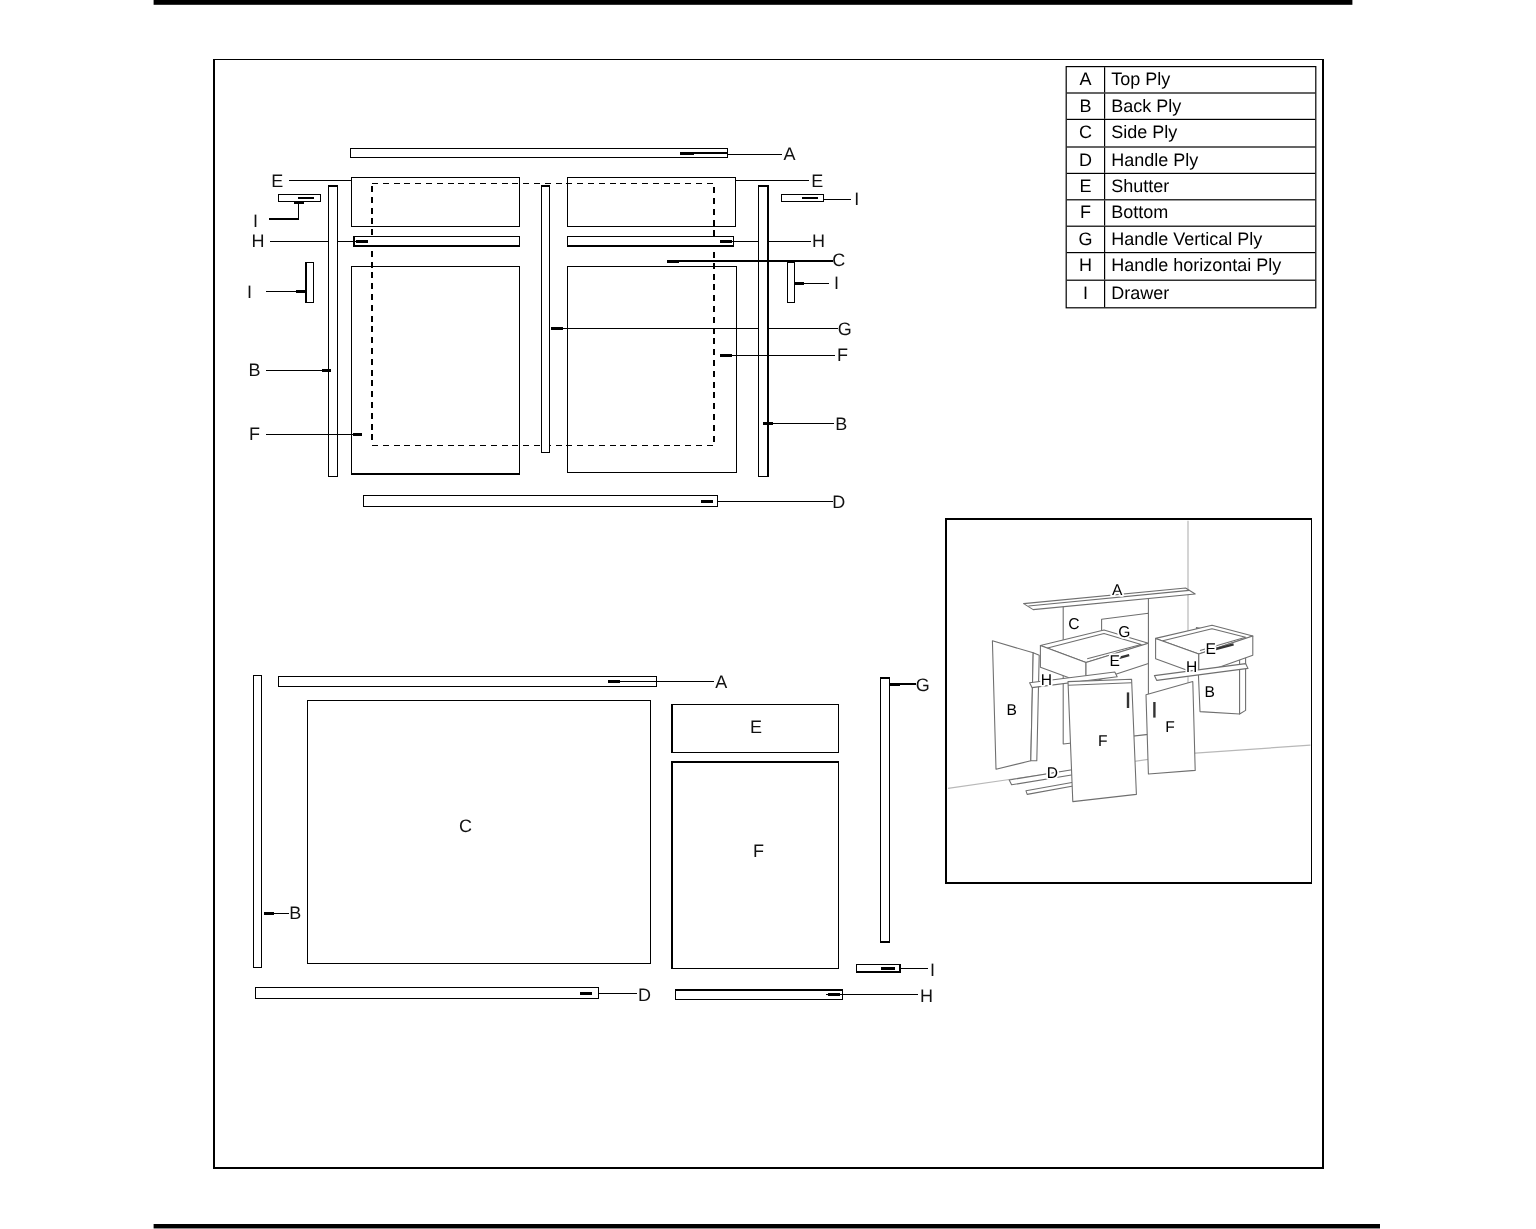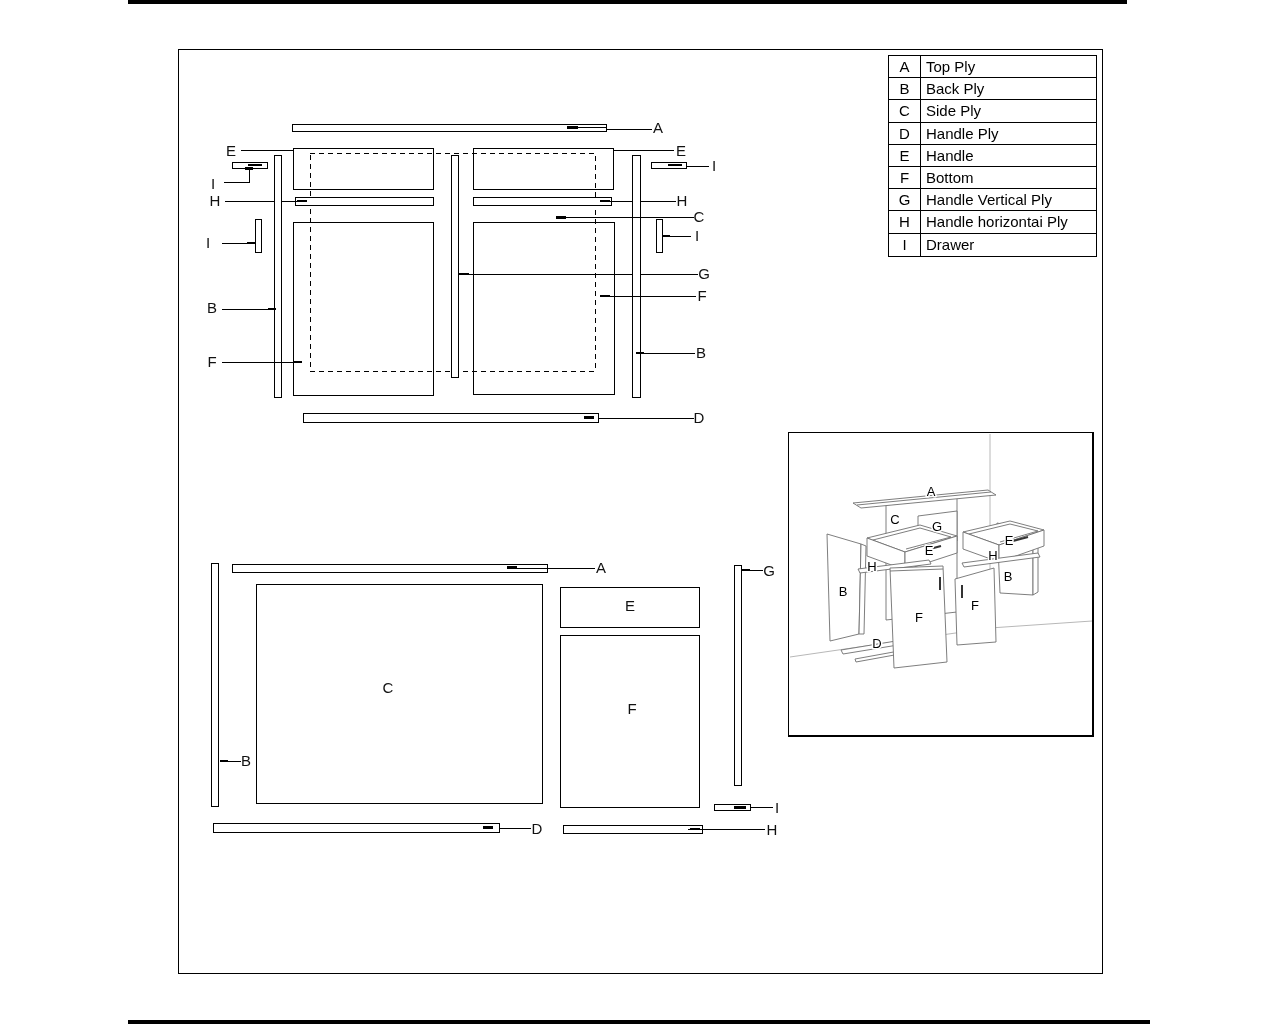--- a/index.html
+++ b/index.html
@@ -245,21 +245,21 @@
     <div class="legend-row">
       <div class="legend-key">C</div>
       <div class="legend-label">Side Ply</div>
     </div>
     <div class="legend-row">
       <div class="legend-key">D</div>
       <div class="legend-label">Handle Ply</div>
     </div>
     <div class="legend-row">
       <div class="legend-key">E</div>
-      <div class="legend-label">Handle</div>
+      <div class="legend-label">Shutter</div>
     </div>
     <div class="legend-row">
       <div class="legend-key">F</div>
       <div class="legend-label">Bottom</div>
     </div>
     <div class="legend-row">
       <div class="legend-key">G</div>
       <div class="legend-label">Handle Vertical Ply</div>
     </div>
     <div class="legend-row">

